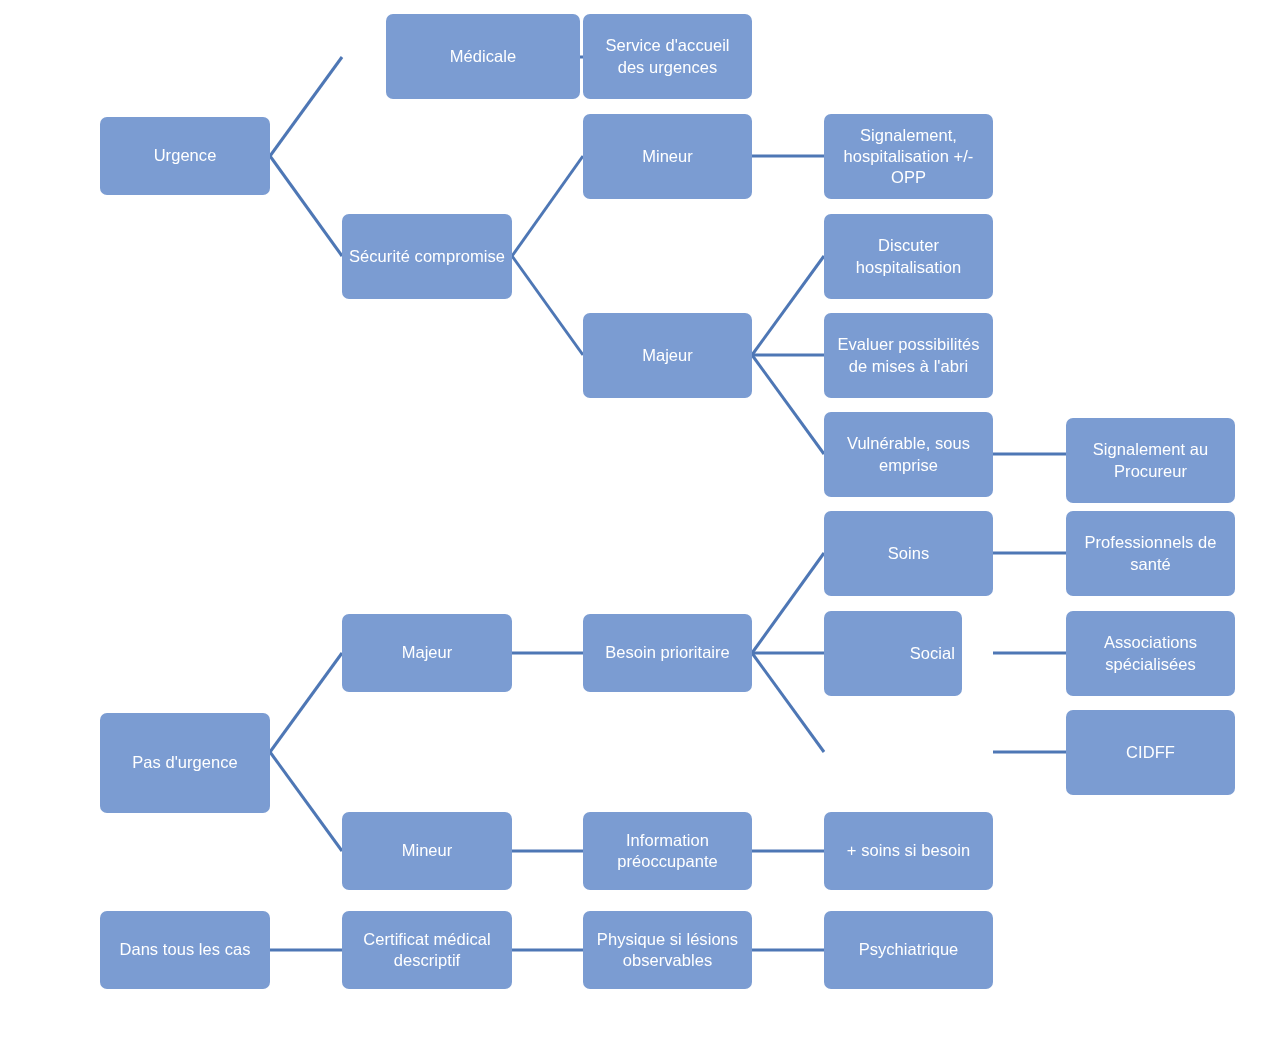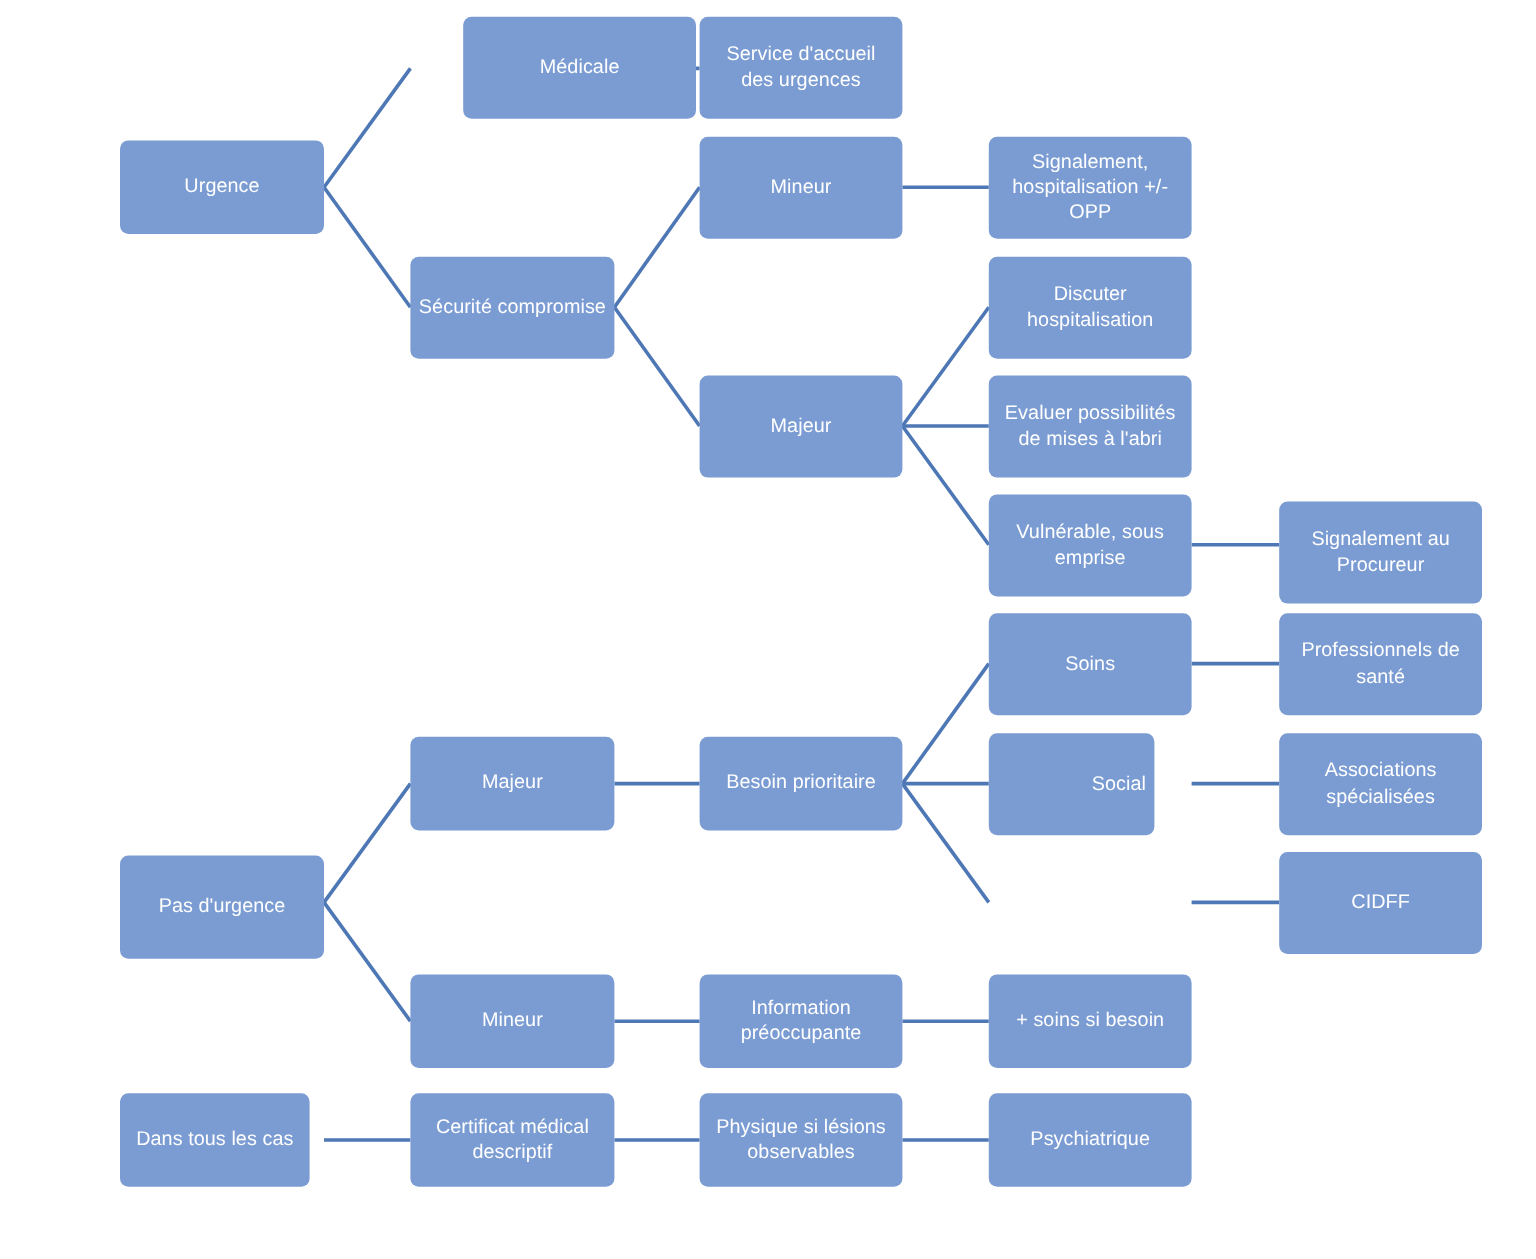--- a/index.html
+++ b/index.html
@@ -90,25 +90,25 @@
       <line x1="270" y1="950" x2="342" y2="950"></line>
       <line x1="512" y1="950" x2="583" y2="950"></line>
       <line x1="752" y1="950" x2="824" y2="950"></line>
     </g>
   </svg>
 
   <div class="node" style="left:100px; top:117px; width:170px; height:78px;">
     <span>Urgence</span>
   </div>
 
-  <div class="node" style="left:100px; top:713px; width:170px; height:86px;">
+  <div class="node" style="left:100px; top:713px; width:170px; height:100px;">
     <span>Pas d'urgence</span>
   </div>
 
-  <div class="node" style="left:100px; top:911px; width:158px; height:78px;">
+  <div class="node" style="left:100px; top:911px; width:170px; height:78px;">
     <span>Dans tous les cas</span>
   </div>
 
   <div class="node" style="left:342px; top:14px; width:194px; height:85px;margin-left:44px;">
     <span>Médicale</span>
   </div>
 
   <div class="node" style="left:342px; top:214px; width:170px; height:85px;">
     <span>Sécurité compromise</span>
   </div>

